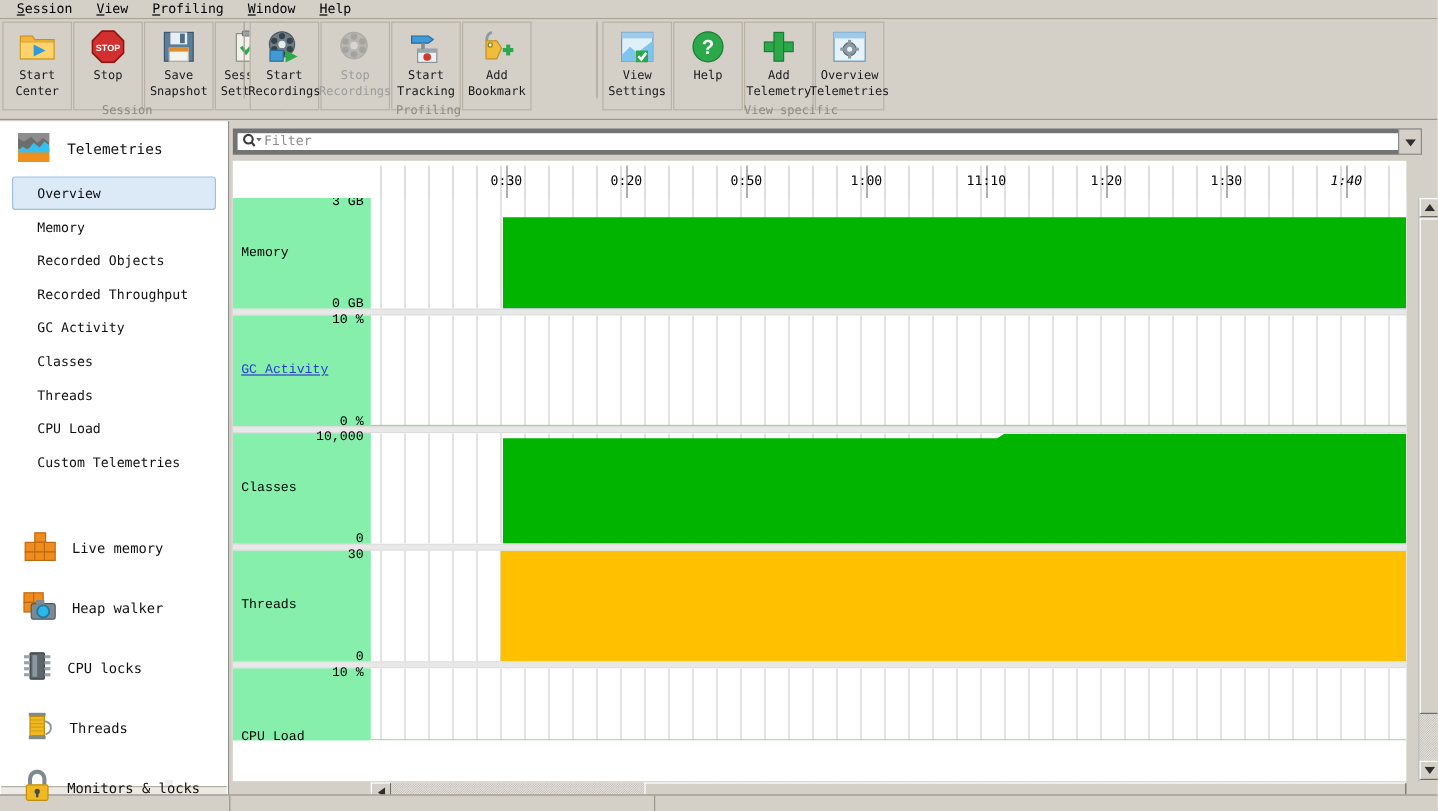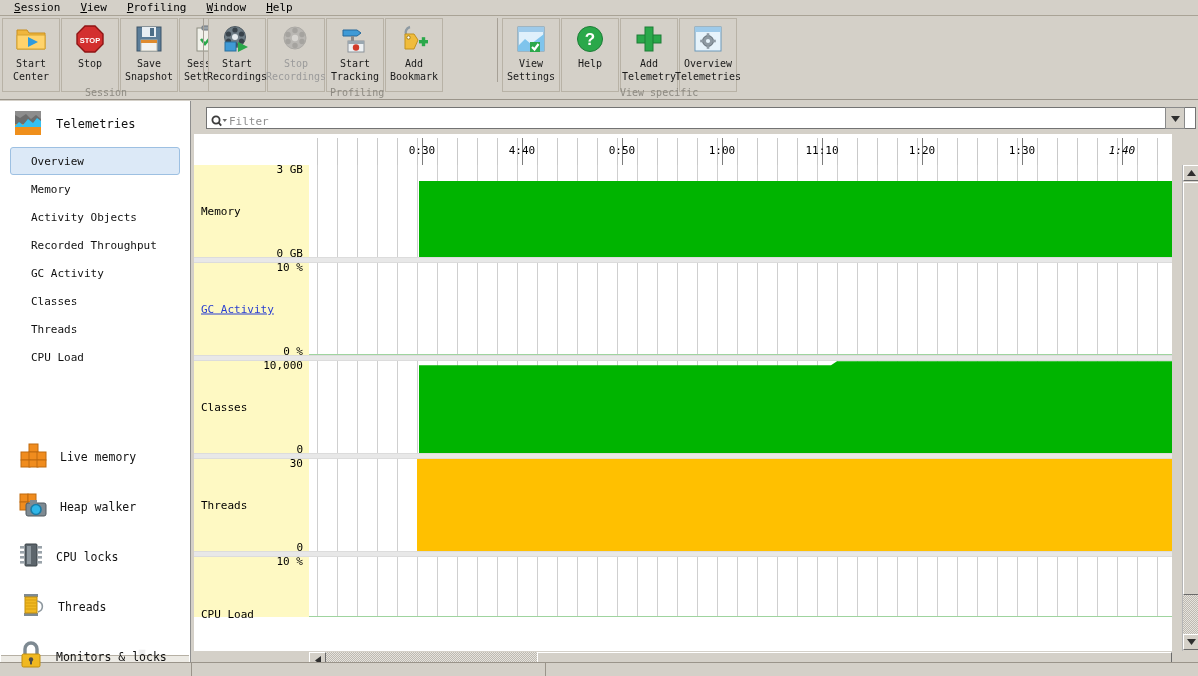--- a/index.html
+++ b/index.html
@@ -51,37 +51,37 @@
   .sb-footer{position:absolute;left:1px;bottom:0;width:188px;height:20px;background:#eceae4;
     border-top:1px solid #b6b0a4;display:flex;align-items:center;justify-content:center;cursor:default;}
   .watermark{position:absolute;right:8px;bottom:26px;font-size:58px;color:#efefef;
     font-family:"Liberation Sans",sans-serif;font-weight:bold;
     transform:rotate(-90deg);transform-origin:right bottom;letter-spacing:-1px;
     pointer-events:none;white-space:nowrap;z-index:0;}
   .sb-layer{position:relative;z-index:1;}
 
   
   .main{position:absolute;left:192px;top:101px;width:1006px;height:575px;background:#d4d0c8;}
-  .filterbar{position:absolute;left:14px;top:6px;width:990px;height:22px;
-    background:#fff;border:1px solid #737373;box-sizing:border-box;display:flex;align-items:flex-end;}
+  .filterbar{position:absolute;left:2px;top:6px;width:990px;height:22px;
+    background:#fff;border:4px solid #737373;box-sizing:border-box;display:flex;align-items:flex-start;}
   .filter-ic{width:20px;display:flex;align-items:center;justify-content:center;margin-left:2px;}
   .filter-ph{color:#8e8e8e;font-size:11px;}
   .filter-drop{position:absolute;right:-12px;top:6px;width:20px;height:22px;background:#d4d0c8;
     border:1px solid #8a8a8a;box-sizing:border-box;display:flex;align-items:center;justify-content:center;}
 
   .chartwrap{position:absolute;left:2px;top:33px;width:1006px;height:585px;}
   .ruler{position:absolute;left:0;top:0;width:978px;height:31px;background:#fff;
     border-bottom:1px solid #b9b9b9;overflow:hidden;}
   .tick{position:absolute;top:4px;width:1px;background:#c9c9c9;}
   .tick.major{background:#7d7d7d;}
   .tlabel{position:absolute;top:10px;font-size:11px;color:#000;transform:translateX(-50%);}
 
   .rows{position:absolute;left:0;top:31px;width:978px;height:486px;overflow:hidden;background:#fff;}
   .row{position:relative;width:978px;box-sizing:border-box;}
-  .row .axis{position:absolute;left:0;top:0;width:115px;height:100%;background:#fef9c3;z-index:3;}
+  .row .axis{position:absolute;left:0;top:0;width:115px;height:100%;background:#86efac;z-index:3;font-family:Liberation Mono, monospace;}
   .row .ymax{position:absolute;right:6px;top:-2px;font-size:11px;color:#000;}
   .row .ymin{position:absolute;right:6px;bottom:-3px;font-size:11px;color:#000;}
   .row .rname{position:absolute;left:7px;top:50%;transform:translateY(-50%);font-size:11px;color:#000;}
   .row .rname.link{color:#2a3fd0;text-decoration:underline;cursor:pointer;}
   .plot{position:absolute;left:115px;top:0;right:0;height:100%;overflow:hidden;background:#fff;}
   .grid{position:absolute;left:0;top:0;width:100%;height:100%;}
   .gline{position:absolute;top:0;bottom:0;width:1px;background:#cfcfcf;}
   .rowsep{height:6px;background:#e8e8e8;border-top:1px solid #dcdcdc;border-bottom:1px solid #dcdcdc;
     box-sizing:border-box;}
   .baseline{position:absolute;left:0;right:0;bottom:0;height:1px;background:#9fd49f;}
@@ -313,36 +313,39 @@
         <span class="title">Telemetries</span>
       </div>
       <div class="sb-list" id="sb-list">
           <div class="sb-item sel">
             <span>Overview</span>
           </div>
           <div class="sb-item">
             <span>Memory</span>
           </div>
           <div class="sb-item">
-            <span>Activity Objects</span>
+            <span>Recorded Objects</span>
           </div>
           <div class="sb-item">
             <span>Recorded Throughput</span>
           </div>
           <div class="sb-item">
             <span>GC Activity</span>
           </div>
           <div class="sb-item">
             <span>Classes</span>
           </div>
           <div class="sb-item">
             <span>Threads</span>
           </div>
           <div class="sb-item">
             <span>CPU Load</span>
+          </div>
+          <div class="sb-item">
+            <span>Custom Telemetries</span>
           </div>
         </div>
       <div id="sb-cats">
           <div class="sb-cat" style="top: 331px;">
             <span><svg width="30" height="26" viewBox="0 0 30 26">
                 <g fill="#f08c1e" stroke="#c06a0e">
                   <rect x="11" y="2" width="9" height="8"></rect>
                   <rect x="3" y="10" width="9" height="8"></rect>
                   <rect x="11" y="10" width="9" height="8"></rect>
                   <rect x="19" y="10" width="9" height="8"></rect>
@@ -480,21 +483,21 @@
           <div class="tick" style="left: 843px; height: 27px;"></div>
           <div class="tick" style="left: 863px; height: 27px;"></div>
           <div class="tick" style="left: 883px; height: 27px;"></div>
           <div class="tick" style="left: 903px; height: 27px;"></div>
           <div class="tick" style="left: 923px; height: 27px;"></div>
           <div class="tick" style="left: 943px; height: 27px;"></div>
           <div class="tick" style="left: 963px; height: 27px;"></div>
           <div class="tick major" style="left: 228px; height: 27px;"></div>
           <div class="tlabel" style="left: 228px;">0:30</div>
           <div class="tick major" style="left: 328px; height: 27px;"></div>
-          <div class="tlabel" style="left: 328px;">4:40</div>
+          <div class="tlabel" style="left: 328px;">0:20</div>
           <div class="tick major" style="left: 428px; height: 27px;"></div>
           <div class="tlabel" style="left: 428px;">0:50</div>
           <div class="tick major" style="left: 528px; height: 27px;"></div>
           <div class="tlabel" style="left: 528px;">1:00</div>
           <div class="tick major" style="left: 628px; height: 27px;"></div>
           <div class="tlabel" style="left: 628px;">11:10</div>
           <div class="tick major" style="left: 728px; height: 27px;"></div>
           <div class="tlabel" style="left: 728px;">1:20</div>
           <div class="tick major" style="left: 828px; height: 27px;"></div>
           <div class="tlabel" style="left: 828px;">1:30</div>

